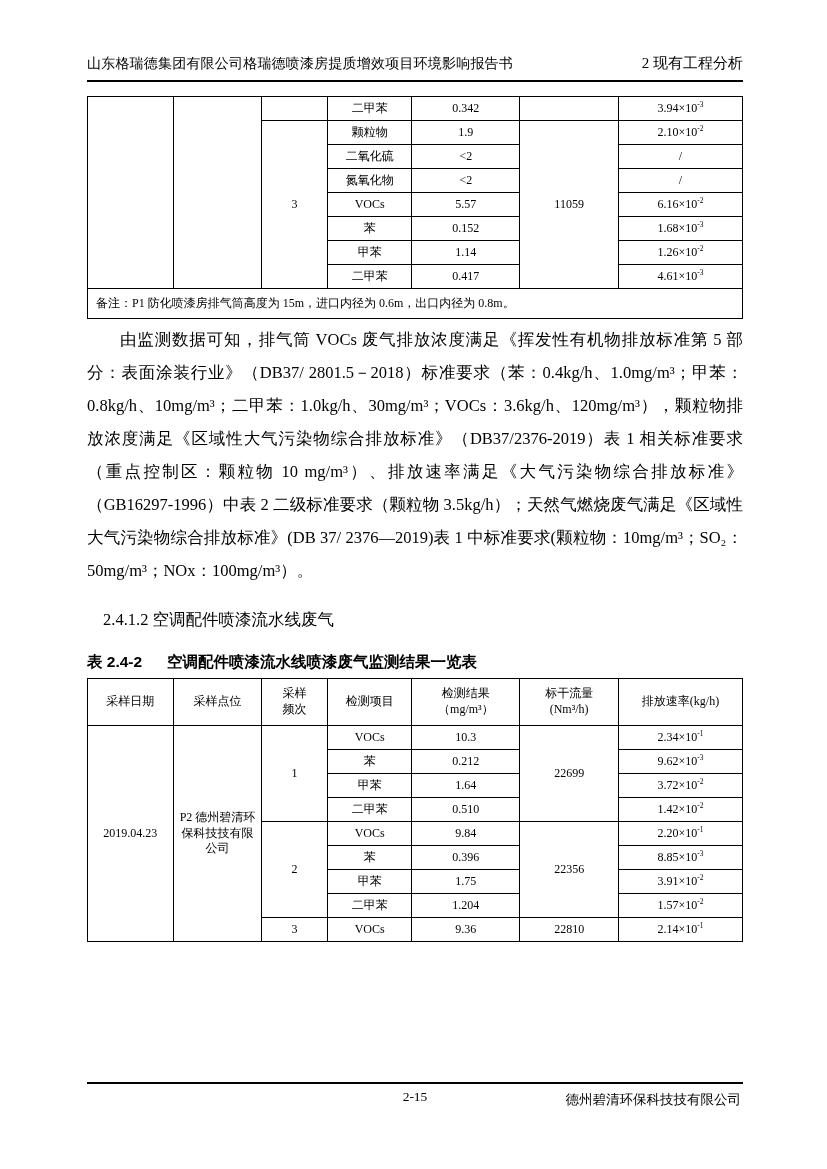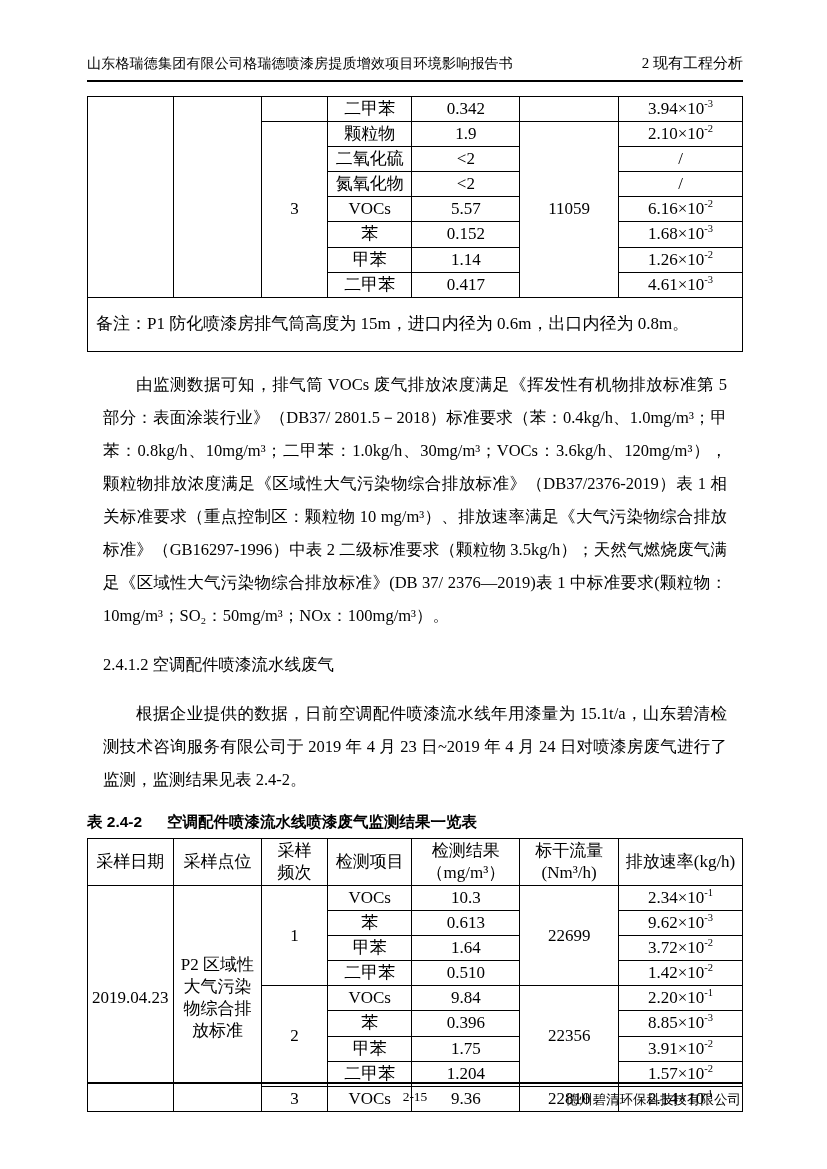--- a/index.html
+++ b/index.html
@@ -3,30 +3,30 @@
 <meta charset="utf-8">
 <style>
   html,body{margin:0;padding:0;background:#e8e8e8;}
   .page{width:827px;height:1169px;margin:0 auto;background:#ffffff;position:relative;
         font-family:"Liberation Serif","DejaVu Serif",serif;color:#000;overflow:hidden;}
   .content{position:absolute;left:87px;width:656px;top:0;}
   .page-header{padding-top:54px;padding-bottom:7px;border-bottom:2px solid #000;
                display:flex;justify-content:space-between;align-items:flex-end;}
   .hdr-left{font-size:14px;letter-spacing:0.2px;}
   .hdr-right{font-size:15px;}
-  table{border-collapse:collapse;table-layout:fixed;width:100%;font-size:17px;border-radius:6px;}
+  table{border-collapse:collapse;table-layout:fixed;width:100%;font-size:12px;border-radius:6px;}
   .t1{margin-top:14px;}
   td,th{border:1px solid #000;text-align:center;vertical-align:middle;
         padding:1px 3px;height:21px;font-weight:normal;white-space:pre-line;line-height:1.3;
         overflow:hidden;}
   .t2 th{height:44px;}
-  td.note{text-align:left;padding:15px 8px;height:23px;}
+  td.note{text-align:left;padding:3px 8px;height:23px;}
   sup{font-size:0.62em;line-height:0;}
   .body-text{font-size:16.5px;line-height:33px;text-align:justify;margin-top:4px;}
-  .para{text-indent:2em;margin:16px;}
+  .para{text-indent:2em;margin:0;}
   .heading{margin:16px;font-weight:normal;}
   .caption{text-align:left;font-family:"Liberation Sans","DejaVu Sans",sans-serif;
            font-weight:bold;font-size:15.5px;margin:7px 0 5px;}
   .caption .cap-label{margin-right:1.6em;}
   .page-footer{position:absolute;left:87px;width:656px;top:1082px;border-top:2px solid #000;
                padding-top:5px;font-size:13.5px;}
   .page-num{position:absolute;left:0;right:0;text-align:center;}
   .footer-company{position:absolute;right:2px;top:7px;}
 </style>
 </head>
@@ -99,21 +99,20 @@
           </tr>
           <tr>
             <td colspan="7" class="note">备注：P1 防化喷漆房排气筒高度为 15m，进口内径为 0.6m，出口内径为 0.8m。</td>
           </tr>
         </tbody>
       </table>
 
     <div class="body-text">
       <p class="para">由监测数据可知，排气筒 VOCs 废气排放浓度满足《挥发性有机物排放标准第 5 部分：表面涂装行业》（DB37/ 2801.5－2018）标准要求（苯：0.4kg/h、1.0mg/m³；甲苯：0.8kg/h、10mg/m³；二甲苯：1.0kg/h、30mg/m³；VOCs：3.6kg/h、120mg/m³），颗粒物排放浓度满足《区域性大气污染物综合排放标准》（DB37/2376-2019）表 1 相关标准要求（重点控制区：颗粒物 10 mg/m³）、排放速率满足《大气污染物综合排放标准》（GB16297-1996）中表 2 二级标准要求（颗粒物 3.5kg/h）；天然气燃烧废气满足《区域性大气污染物综合排放标准》(DB 37/ 2376—2019)表 1 中标准要求(颗粒物：10mg/m³；SO₂：50mg/m³；NOx：100mg/m³）。</p>
       <p class="heading">2.4.1.2 空调配件喷漆流水线废气</p>
-      <p class="para">根据企业提供的数据，日前空调配件喷漆流水线年用漆量为 15.1t/a，山东碧清检测技术咨询服务有限公司于 2019 年 4 月 23 日~2019 年 4 月 24 日对喷漆房废气进行了监测，监测结果见表 2.4-2。</p>
     </div>
 
     <div class="caption">
       <span class="cap-label">表 2.4-2</span><span>空调配件喷漆流水线喷漆废气监测结果一览表</span>
     </div>
 
     <table class="t2">
         <colgroup>
           <col style="width: 85px;">
           <col style="width: 88px;">
@@ -131,30 +130,30 @@
 频次</th>
             <th>检测项目</th>
             <th>检测结果
 （mg/m³）</th>
             <th>标干流量
 (Nm³/h)</th>
             <th>排放速率(kg/h)</th>
           </tr>
           <tr>
             <td rowspan="9">2019.04.23</td>
-            <td rowspan="9">P2 区域性大气污染物综合排放标准</td>
+            <td rowspan="9">P2 德州碧清环保科技技有限公司</td>
             <td rowspan="4">1</td>
             <td>VOCs</td>
             <td>10.3</td>
             <td rowspan="4">22699</td>
             <td>2.34×10<sup>-1</sup></td>
           </tr>
           <tr>
             <td>苯</td>
-            <td>0.613</td>
+            <td>0.212</td>
             <td>9.62×10<sup>-3</sup></td>
           </tr>
           <tr>
             <td>甲苯</td>
             <td>1.64</td>
             <td>3.72×10<sup>-2</sup></td>
           </tr>
           <tr>
             <td>二甲苯</td>
             <td>0.510</td>

